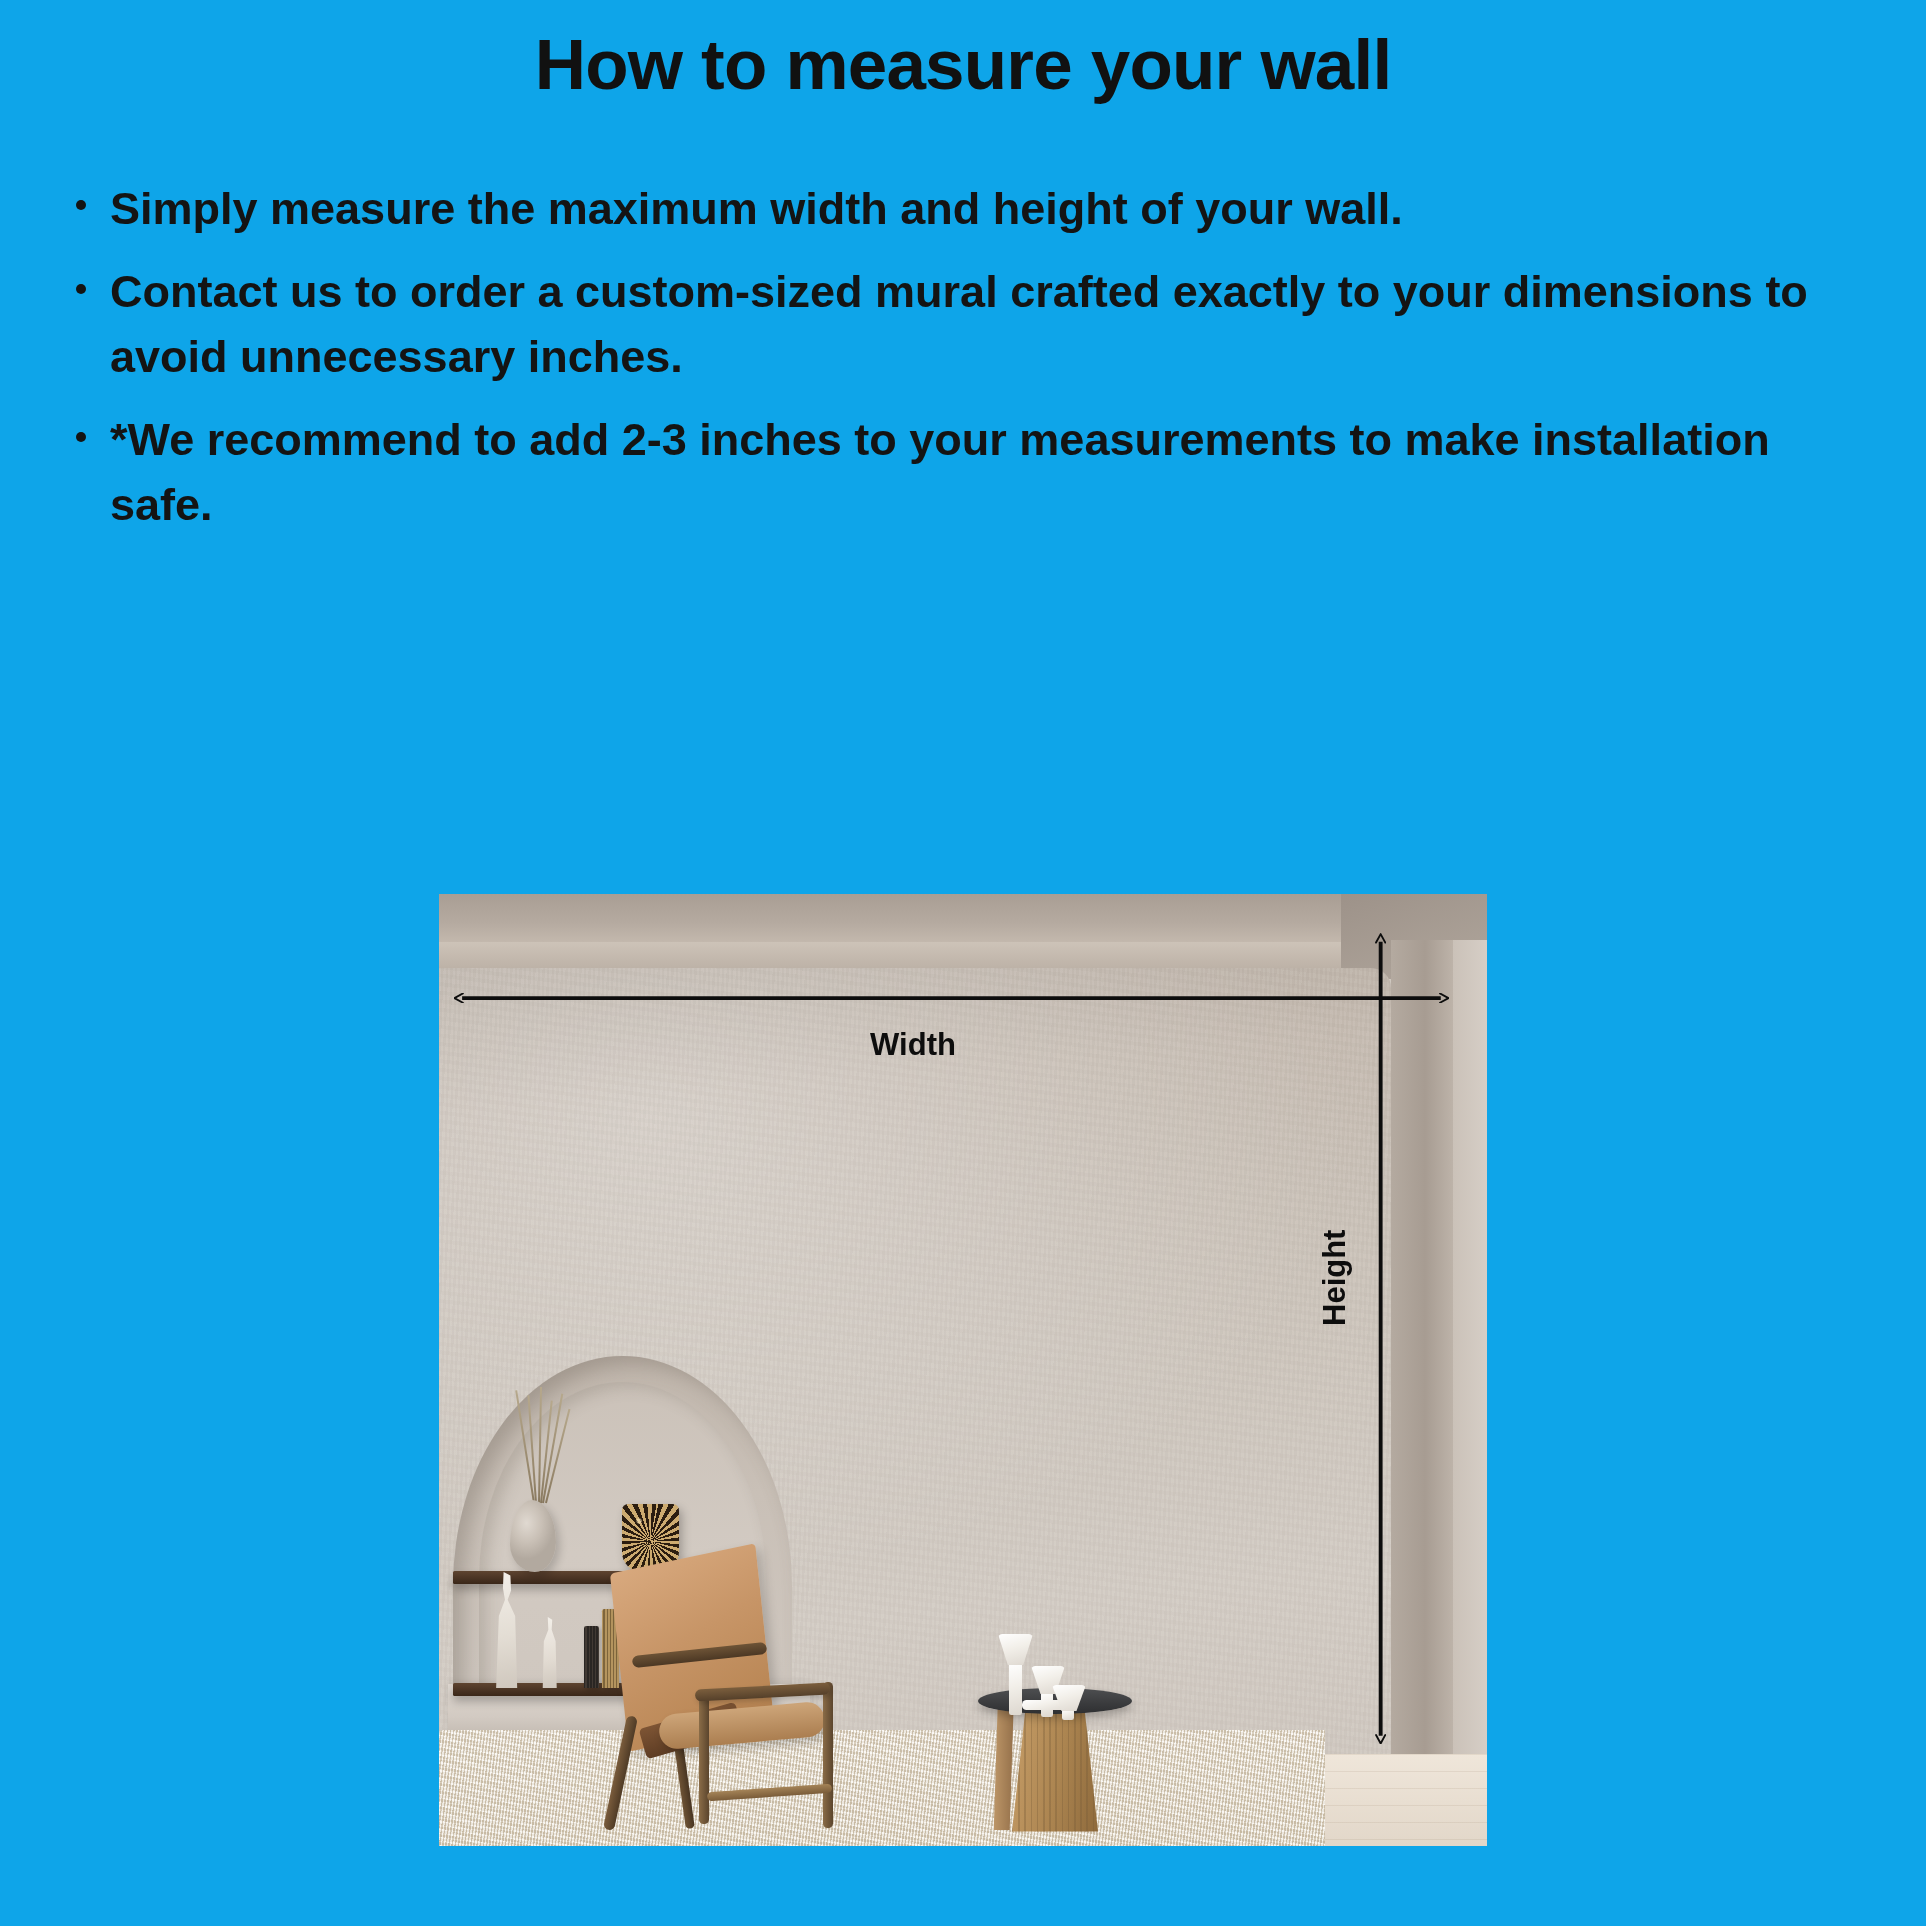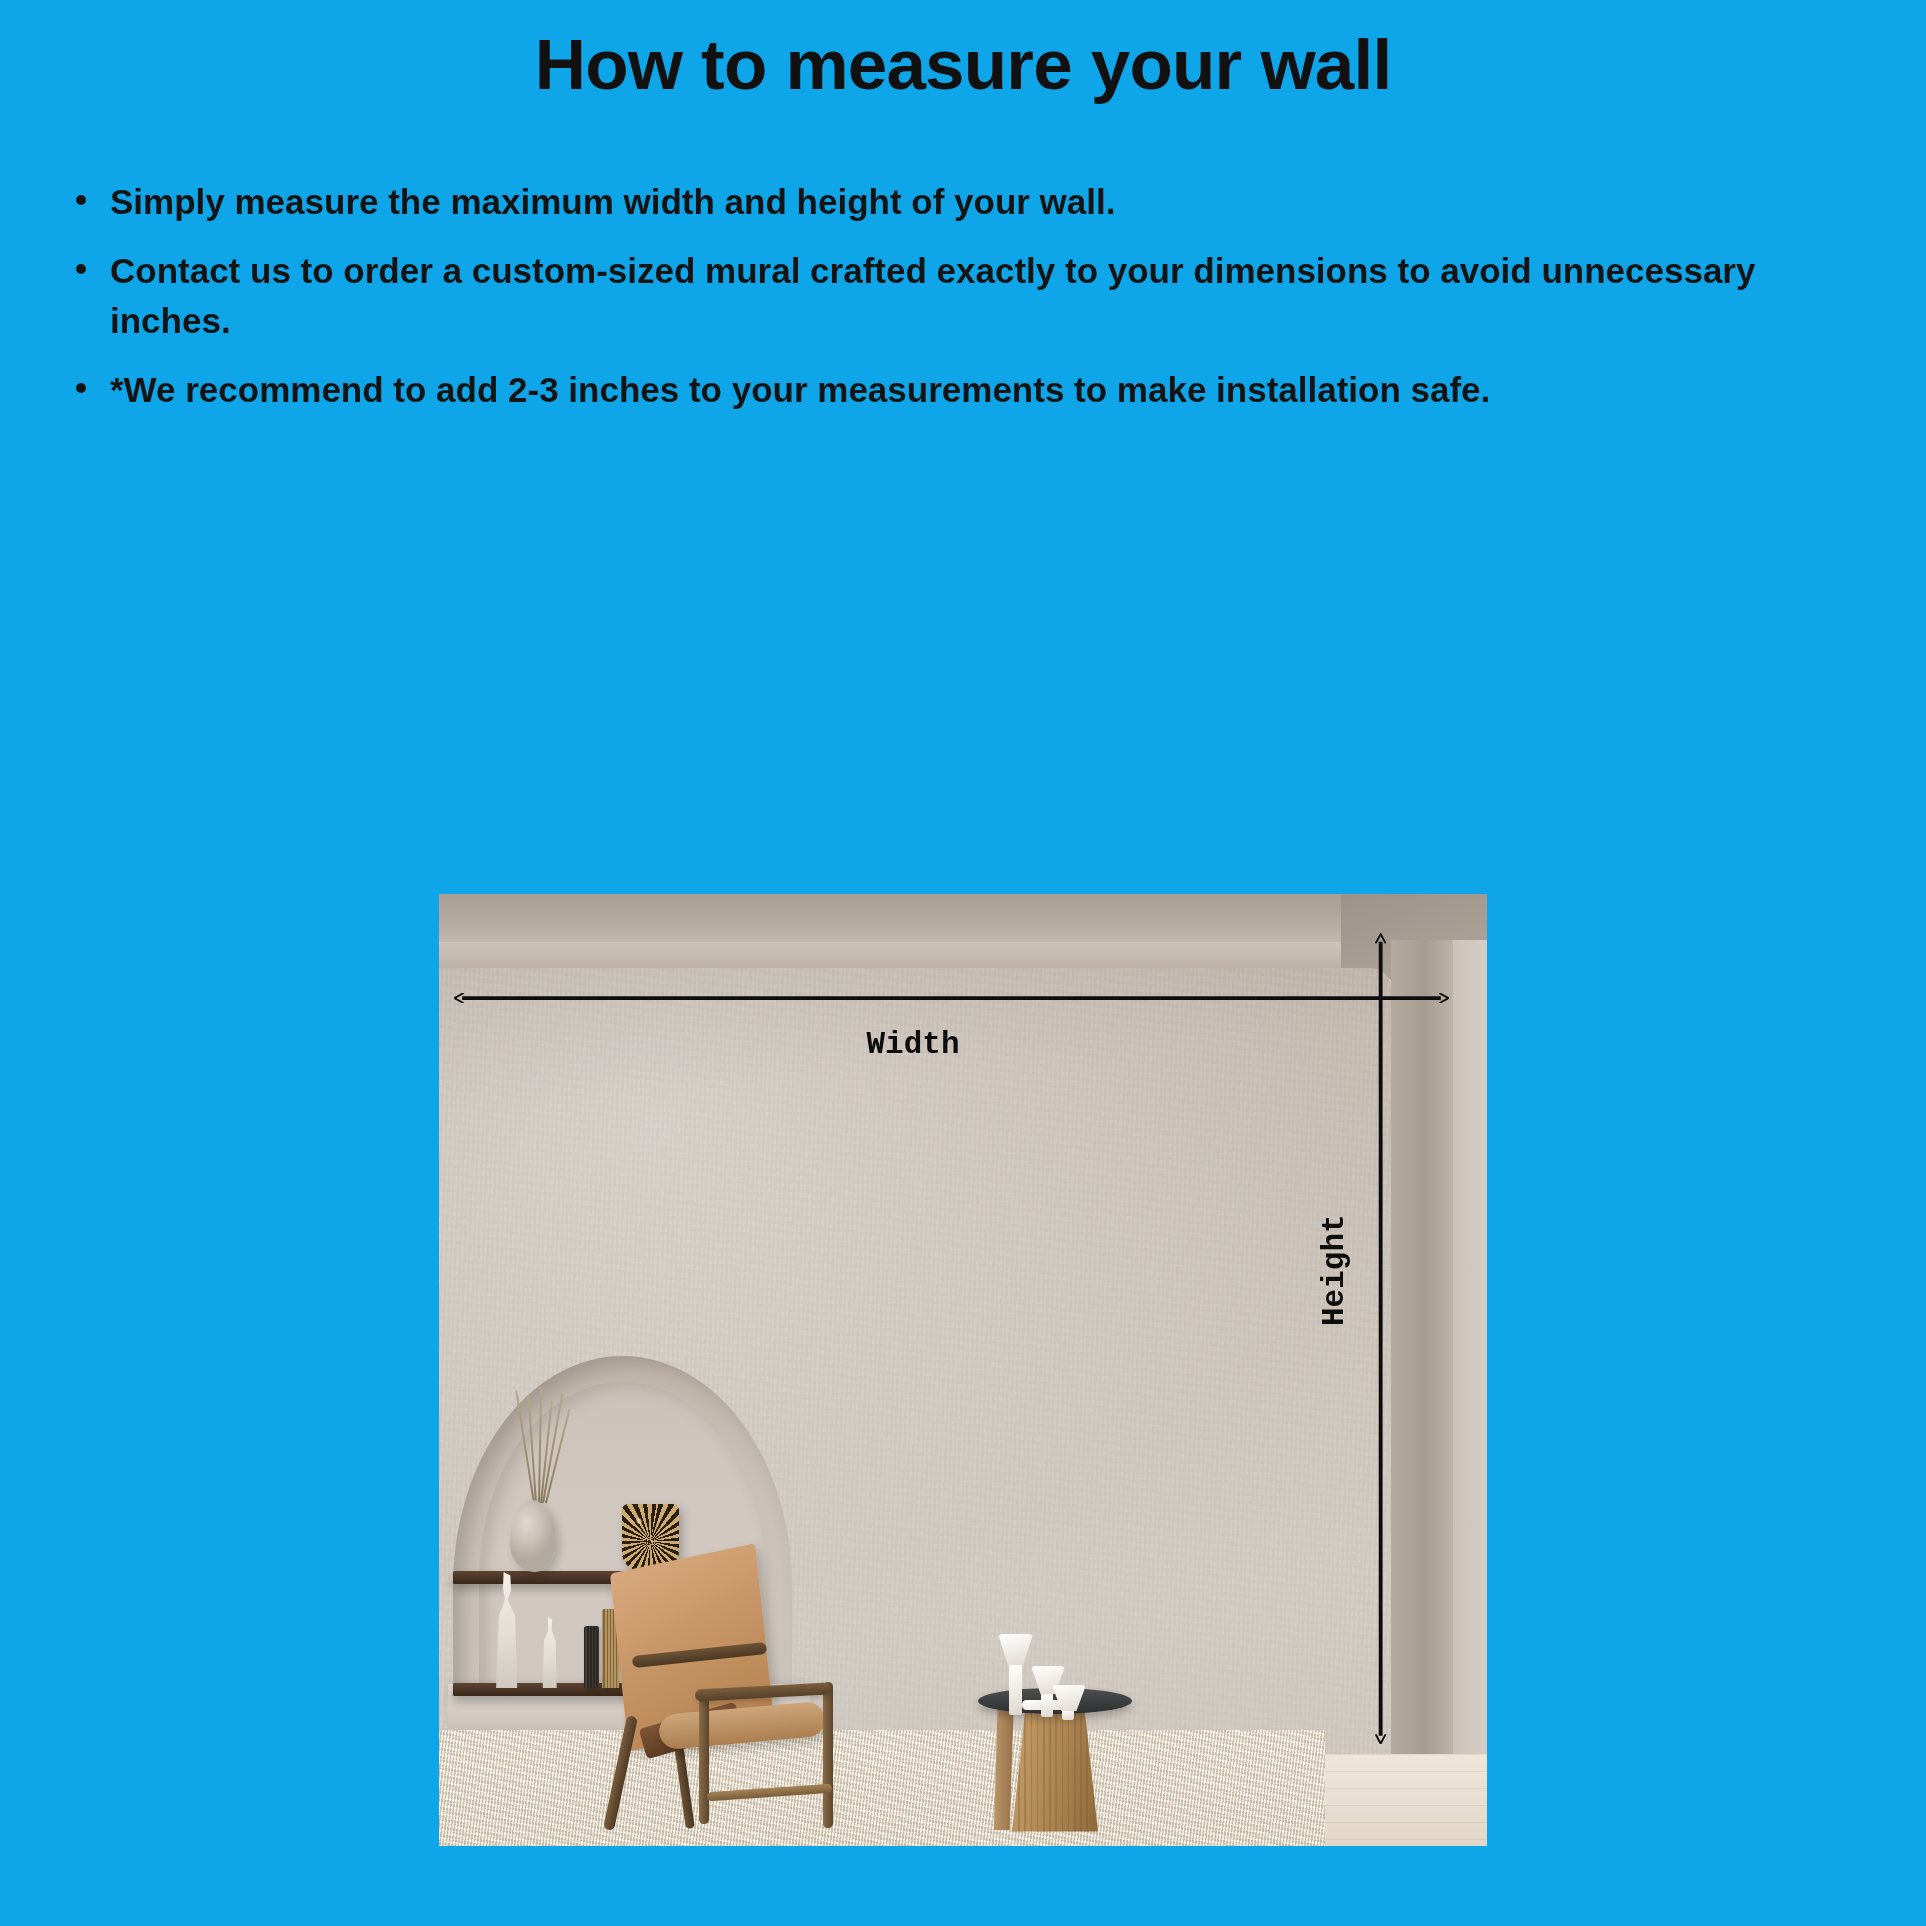--- a/index.html
+++ b/index.html
@@ -38,21 +38,21 @@
     left: 62px;
     width: 1818px;
     margin: 0;
     padding: 0;
     list-style: none;
   }
   .bullet-item {
     position: relative;
     padding-left: 48px;
     margin-bottom: 18.5px;
-    font-size: 35px;
+    font-size: 45px;
     font-weight: 700;
     line-height: 1.44;
     color: #141414;
   }
   .bullet-item .dot {
     position: absolute;
     left: 14px;
     top: 0.52em;
     width: 10px; height: 10px;
     border-radius: 50%;
@@ -351,21 +351,21 @@
   .sc-b-stem { left: 602px; top: 798px; width: 12.3px; height: 25px; border-radius: 2.3px; }
   .sc-c-head {
     left: 613px; top: 791px; width: 34px; height: 26px;
     clip-path: polygon(0% 0%, 100% 0%, 72% 100%, 28% 100%);
     border-radius: 4.6px 4.6px 1.5px 1.5px;
   }
   .sc-c-stem { left: 623px; top: 815px; width: 12.3px; height: 10.8px; border-radius: 2.3px; }
   .sc-cross { left: 583px; top: 806px; width: 54px; height: 10px; border-radius: 4.6px; }
 
   
-  .annot { position: absolute; inset: 0; pointer-events: none; font-family: Liberation Mono, monospace; }
+  .annot { position: absolute; inset: 0; pointer-events: none; }
   .annot svg { position: absolute; inset: 0; width: 100%; height: 100%; }
 
   .label-width {
     position: absolute;
     left: 0; right: 0;
     top: 133px;
     text-align: center;
     font-size: 31px;
     font-weight: 700;
     color: #0d0d0d;

